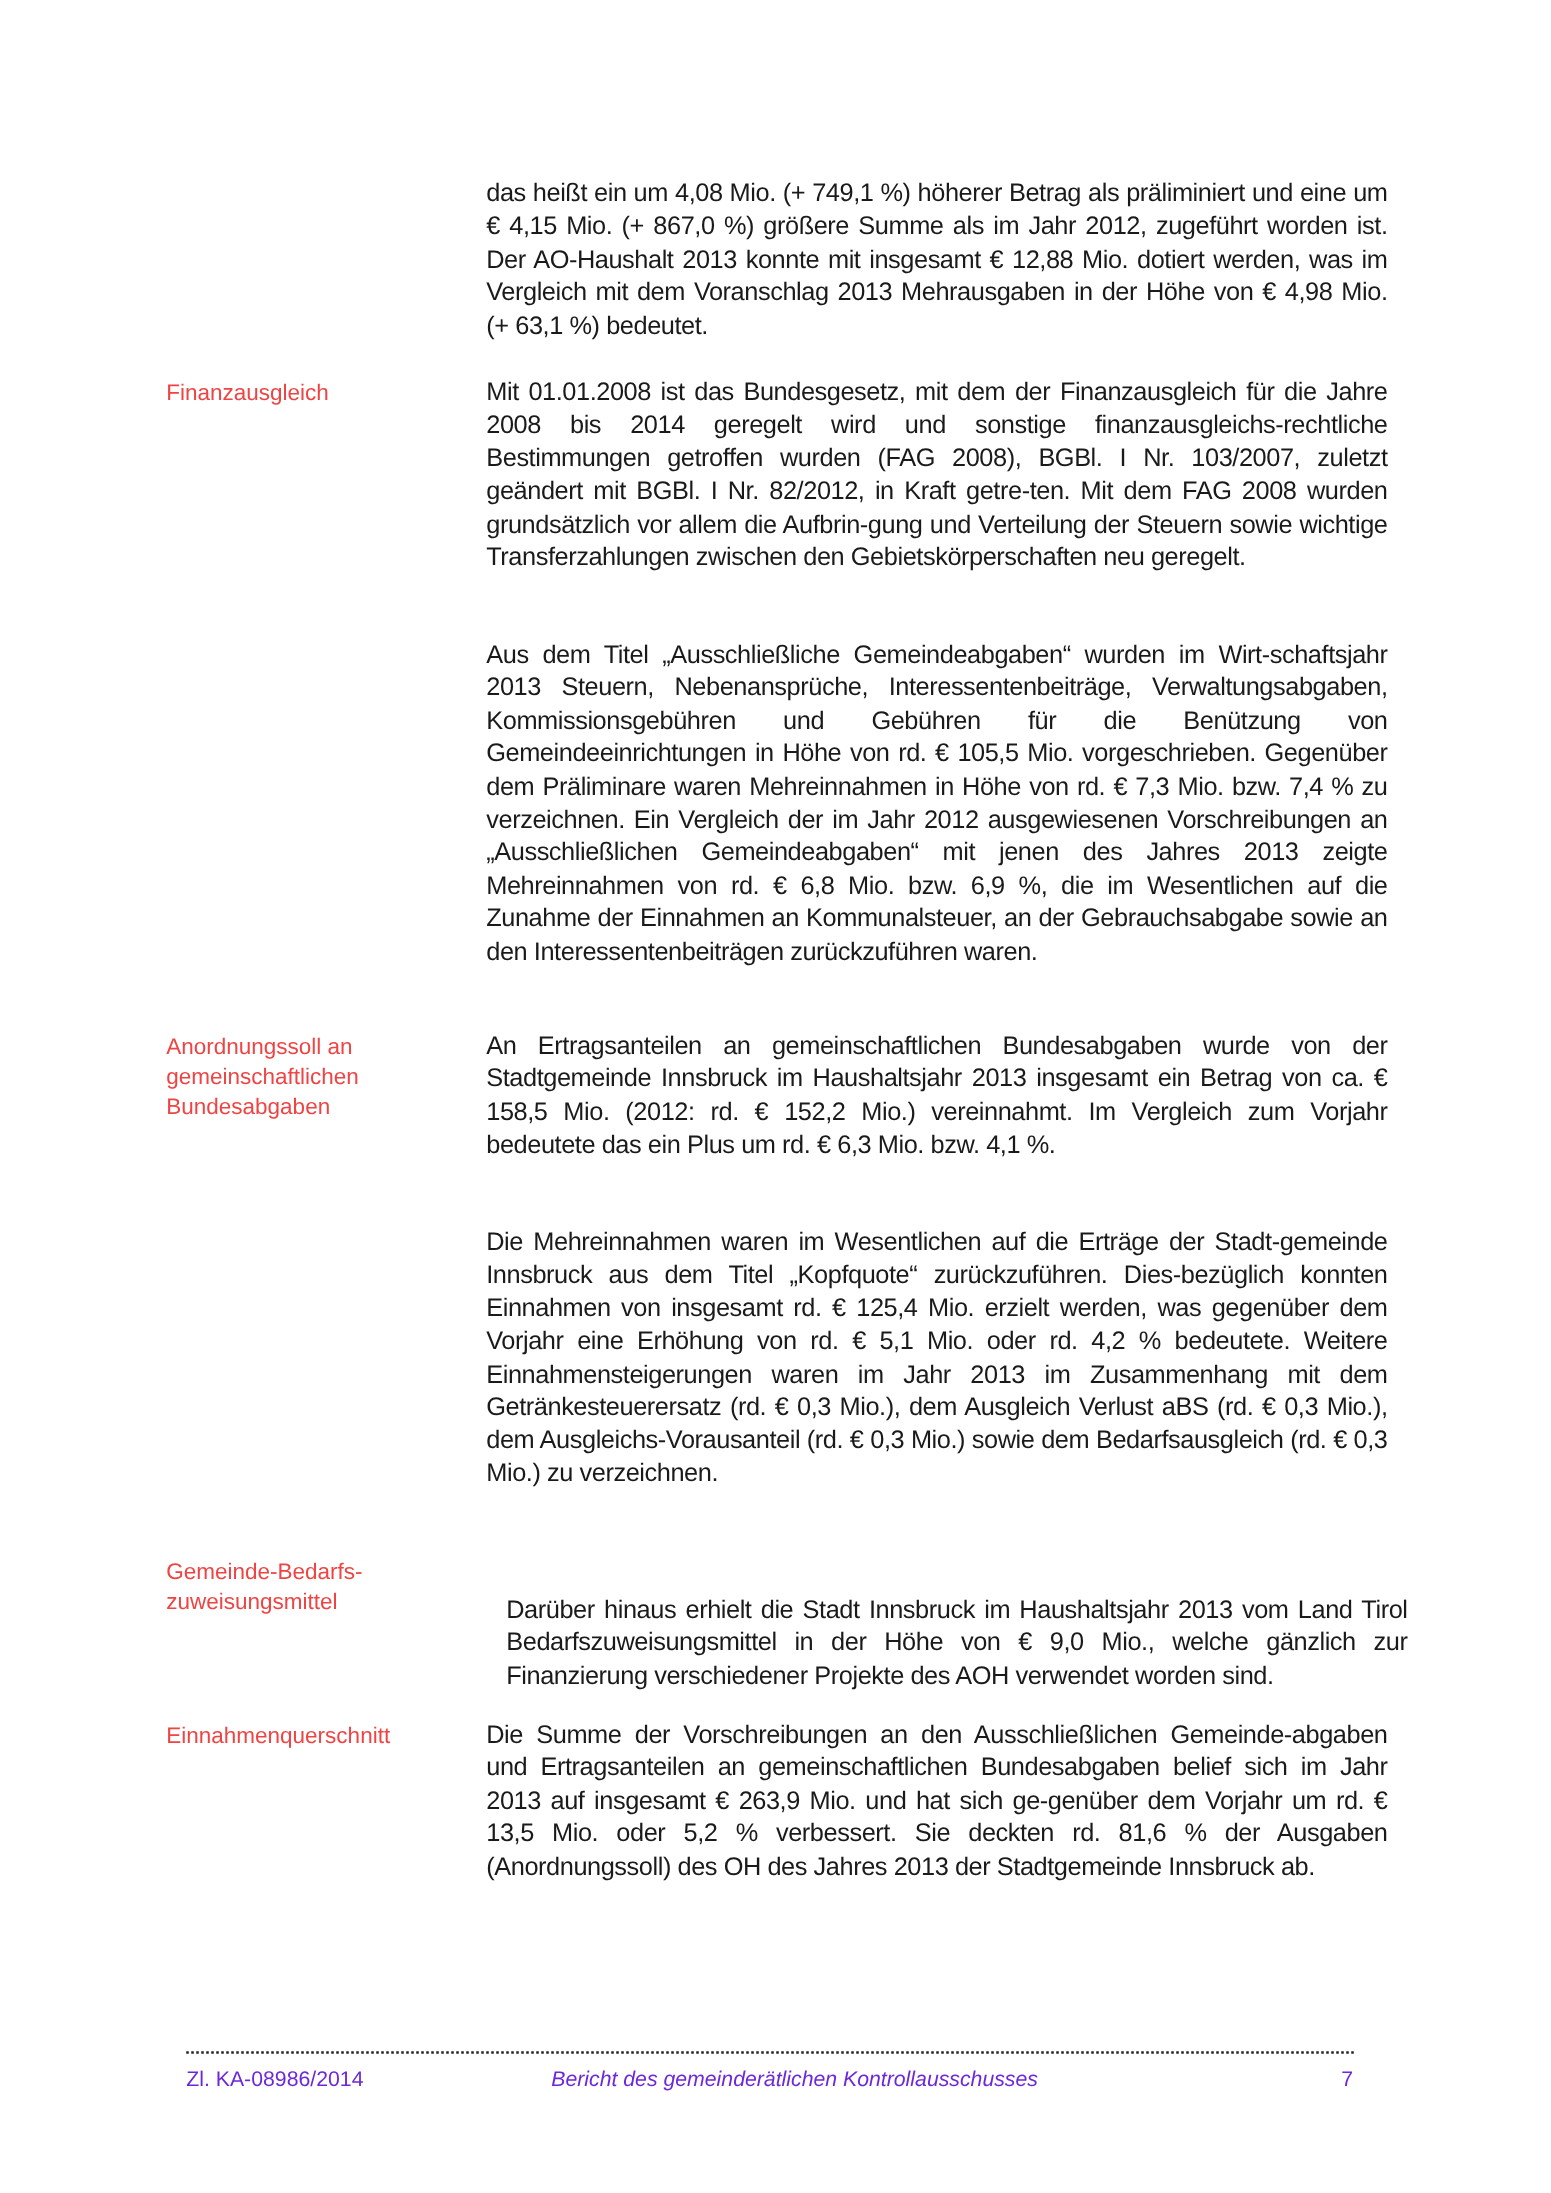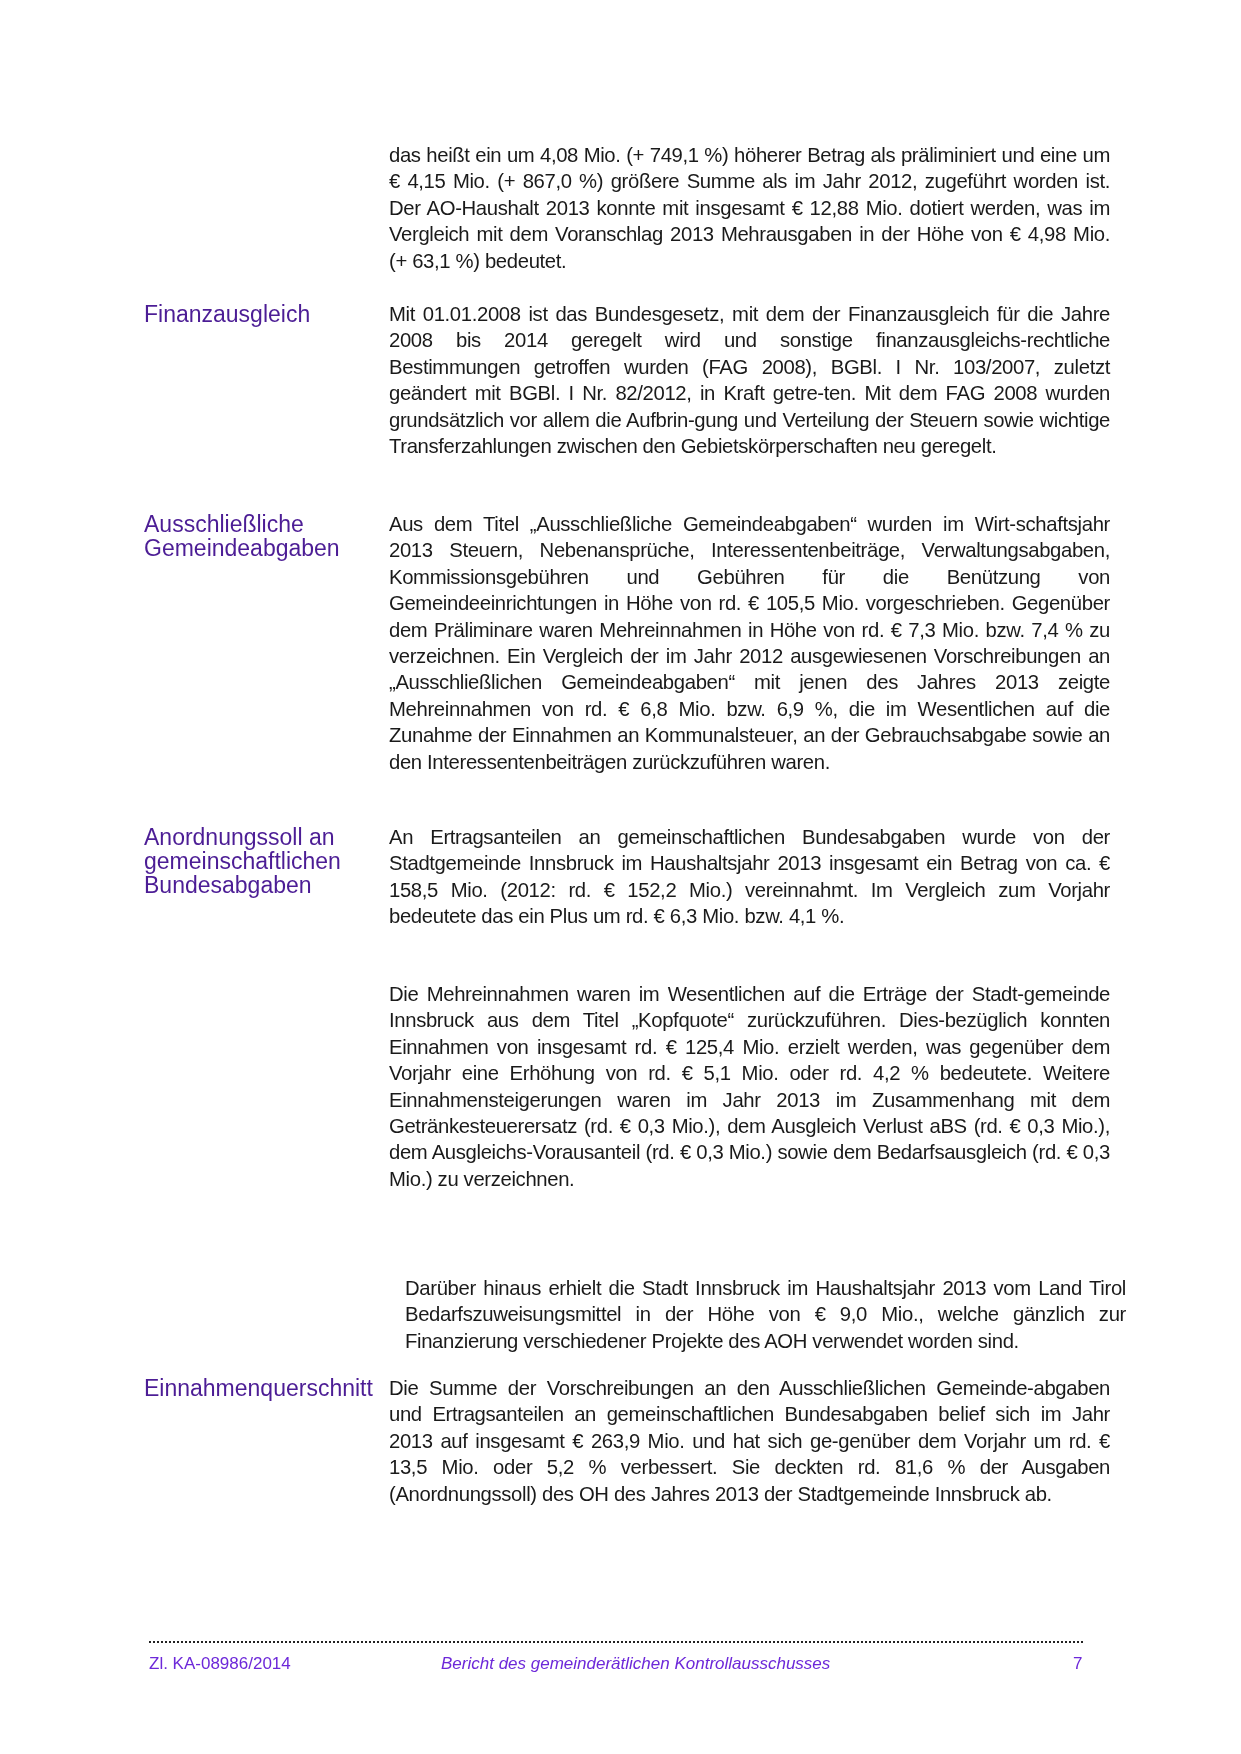--- a/index.html
+++ b/index.html
@@ -1,55 +1,55 @@
 <!DOCTYPE html>
 <html><head>
 <meta charset="utf-8">
 <style>
   html, body { margin:0; padding:0; background:#ffffff; }
   body { width:1241px; height:1754px; position:relative; overflow:hidden;
          font-family:"Liberation Sans", sans-serif; color:#1a1a1a; }
   .page { position:absolute; left:0; top:0; width:1199px; height:1754px; }
   .body-text { position:absolute; left:389px; width:721px; font-size:20.3px; line-height:26.4px;
                text-align:justify; hyphens:none; letter-spacing:-0.35px; }
-  .margin-label { position:absolute; left:144px; width:230px; font-size:23px; line-height:24px;
-                  color:#4c1d95; }
+  .margin-label { position:absolute; left:133px; width:230px; font-size:18px; line-height:24px;
+                  color:#ef4444; }
   .footer-rule { position:absolute; left:149px; top:1641px; width:934px; height:0;
                  border-top:2px dotted #222; }
   .footer { position:absolute; top:1654px; font-size:17px; line-height:20px; color:#6d28d9; }
   .footer-left { left:149px; }
   .footer-center { left:441px;font-style:italic; }
   .footer-right { left:1073px; }
 </style>
 </head>
 <body>
 
 <div class="page">
 
   <p class="body-text" style="top:142px;margin:0;">das heißt ein um 4,08 Mio. (+ 749,1 %) höherer Betrag als präliminiert und eine um € 4,15 Mio. (+ 867,0 %) größere Summe als im Jahr 2012, zugeführt worden ist. Der AO-Haushalt 2013 konnte mit insgesamt € 12,88 Mio. dotiert werden, was im Vergleich mit dem Voranschlag 2013 Mehrausgaben in der Höhe von € 4,98 Mio. (+ 63,1 %) bedeutet.</p>
 
   <div class="margin-label" style="top:302px;">
     <div>Finanzausgleich</div>
   </div>
   <p class="body-text" style="top:301px;margin:0;">Mit 01.01.2008 ist das Bundesgesetz, mit dem der Finanzausgleich für die Jahre 2008 bis 2014 geregelt wird und sonstige finanzausgleichs-rechtliche Bestimmungen getroffen wurden (FAG 2008), BGBl. I Nr. 103/2007, zuletzt geändert mit BGBl. I Nr. 82/2012, in Kraft getre-ten. Mit dem FAG 2008 wurden grundsätzlich vor allem die Aufbrin-gung und Verteilung der Steuern sowie wichtige Transferzahlungen zwischen den Gebietskörperschaften neu geregelt.</p>
 
-  <div class="margin-label" style="top:512px;">
-    <div>Ausschließliche</div>
-    <div>Gemeindeabgaben</div>
-  </div>
   <p class="body-text" style="top:511px;margin:0;">Aus dem Titel „Ausschließliche Gemeindeabgaben“ wurden im Wirt-schaftsjahr 2013 Steuern, Nebenansprüche, Interessentenbeiträge, Verwaltungsabgaben, Kommissionsgebühren und Gebühren für die Benützung von Gemeindeeinrichtungen in Höhe von rd. € 105,5 Mio. vorgeschrieben. Gegenüber dem Präliminare waren Mehreinnahmen in Höhe von rd. € 7,3 Mio. bzw. 7,4 % zu verzeichnen. Ein Vergleich der im Jahr 2012 ausgewiesenen Vorschreibungen an „Ausschließlichen Gemeindeabgaben“ mit jenen des Jahres 2013 zeigte Mehreinnahmen von rd. € 6,8 Mio. bzw. 6,9 %, die im Wesentlichen auf die Zunahme der Einnahmen an Kommunalsteuer, an der Gebrauchsabgabe sowie an den Interessentenbeiträgen zurückzuführen waren.</p>
 
   <div class="margin-label" style="top:825px;">
     <div>Anordnungssoll an</div>
     <div>gemeinschaftlichen</div>
     <div>Bundesabgaben</div>
   </div>
   <p class="body-text" style="top:824px;margin:0;">An Ertragsanteilen an gemeinschaftlichen Bundesabgaben wurde von der Stadtgemeinde Innsbruck im Haushaltsjahr 2013 insgesamt ein Betrag von ca. € 158,5 Mio. (2012: rd. € 152,2 Mio.) vereinnahmt. Im Vergleich zum Vorjahr bedeutete das ein Plus um rd. € 6,3 Mio. bzw. 4,1 %.</p>
   <p class="body-text" style="top:981px;margin:0;">Die Mehreinnahmen waren im Wesentlichen auf die Erträge der Stadt-gemeinde Innsbruck aus dem Titel „Kopfquote“ zurückzuführen. Dies-bezüglich konnten Einnahmen von insgesamt rd. € 125,4 Mio. erzielt werden, was gegenüber dem Vorjahr eine Erhöhung von rd. € 5,1 Mio. oder rd. 4,2 % bedeutete. Weitere Einnahmensteigerungen waren im Jahr 2013 im Zusammenhang mit dem Getränkesteuerersatz (rd. € 0,3 Mio.), dem Ausgleich Verlust aBS (rd. € 0,3 Mio.), dem Ausgleichs-Vorausanteil (rd. € 0,3 Mio.) sowie dem Bedarfsausgleich (rd. € 0,3 Mio.) zu verzeichnen.</p>
 
+  <div class="margin-label" style="top:1245px;">
+    <div>Gemeinde-Bedarfs-</div>
+    <div>zuweisungsmittel</div>
+  </div>
   <p class="body-text" style="top:1259px;margin:16px;">Darüber hinaus erhielt die Stadt Innsbruck im Haushaltsjahr 2013 vom Land Tirol Bedarfszuweisungsmittel in der Höhe von € 9,0 Mio., welche gänzlich zur Finanzierung verschiedener Projekte des AOH verwendet worden sind.</p>
 
   <div class="margin-label" style="top:1376px;">
     <div>Einnahmenquerschnitt</div>
   </div>
   <p class="body-text" style="top:1375px;margin:0;">Die Summe der Vorschreibungen an den Ausschließlichen Gemeinde-abgaben und Ertragsanteilen an gemeinschaftlichen Bundesabgaben belief sich im Jahr 2013 auf insgesamt € 263,9 Mio. und hat sich ge-genüber dem Vorjahr um rd. € 13,5 Mio. oder 5,2 % verbessert. Sie deckten rd. 81,6 % der Ausgaben (Anordnungssoll) des OH des Jahres 2013 der Stadtgemeinde Innsbruck ab.</p>
 
   <div class="footer-rule"></div>
   <div class="footer footer-left">Zl. KA-08986/2014</div>
   <div class="footer footer-center">Bericht des gemeinderätlichen Kontrollausschusses</div>

